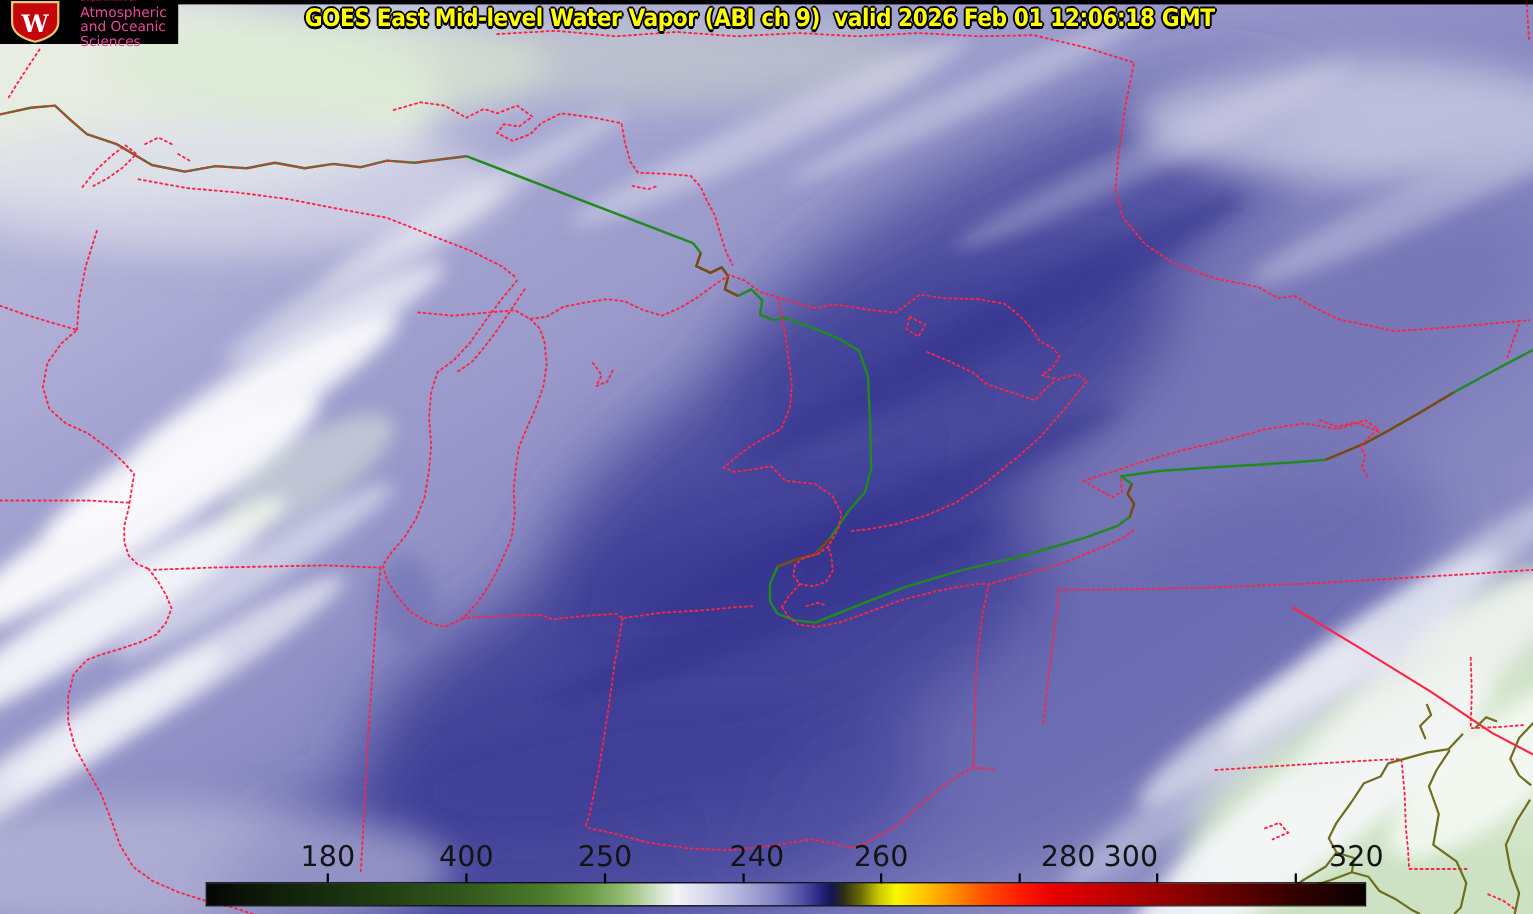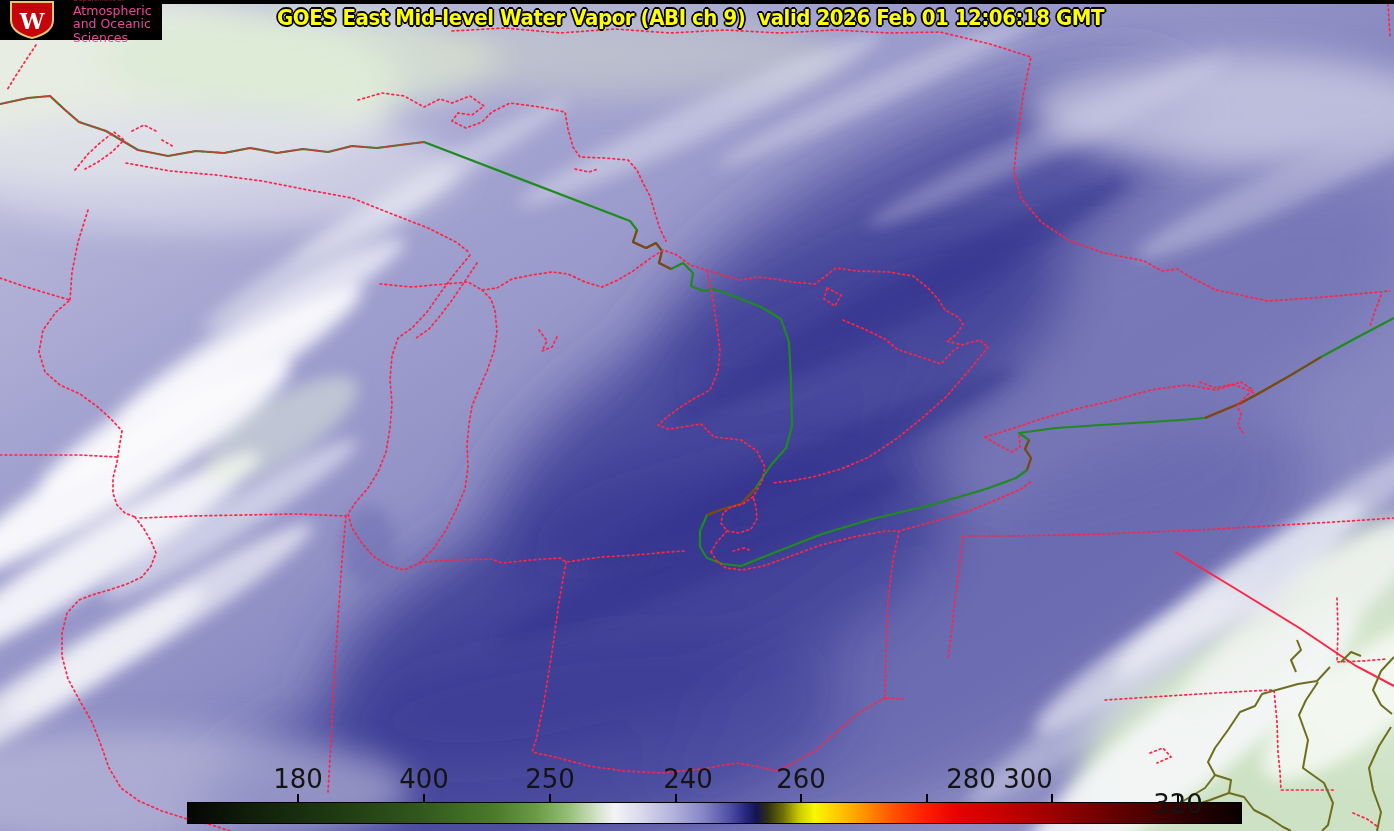--- a/index.html
+++ b/index.html
@@ -176,21 +176,21 @@
       <div class="cbar-label" style="left: 510px;">250</div>
       <div class="cbar-tick" style="left: 675px;"></div>
       <div class="cbar-label" style="left: 648px;">240</div>
       <div class="cbar-tick" style="left: 800px;"></div>
       <div class="cbar-label" style="left: 761px; text-align: center;">260</div>
       <div class="cbar-tick" style="left: 926px;"></div>
       <div class="cbar-label" style="left: 931px;">280</div>
       <div class="cbar-tick" style="left: 1051px;"></div>
       <div class="cbar-label" style="left: 988px;">300</div>
       <div class="cbar-tick" style="left: 1177px;"></div>
-      <div class="cbar-label" style="left: 1138px; margin-top: 25px;">320</div>
+      <div class="cbar-label" style="left: 1193px;">320</div>
     </div>
 
   <div class="top-strip"></div>
   <div class="logo-block">
     <svg class="crest" width="58" height="38" viewBox="0 0 58 38">
       <path d="M4,1 h42 v18 c0,9 -9,15 -21,18 c-12,-3 -21,-9 -21,-18 z" fill="#c5050c" stroke="#e8c774" stroke-width="2"></path>
       <text x="25" y="28" font-size="22" font-weight="bold" fill="#ffffff" text-anchor="middle" font-family="DejaVu Serif, serif">W</text>
     </svg>
     <div class="logo-text">
       <div class="logo-dept">Department of</div>

